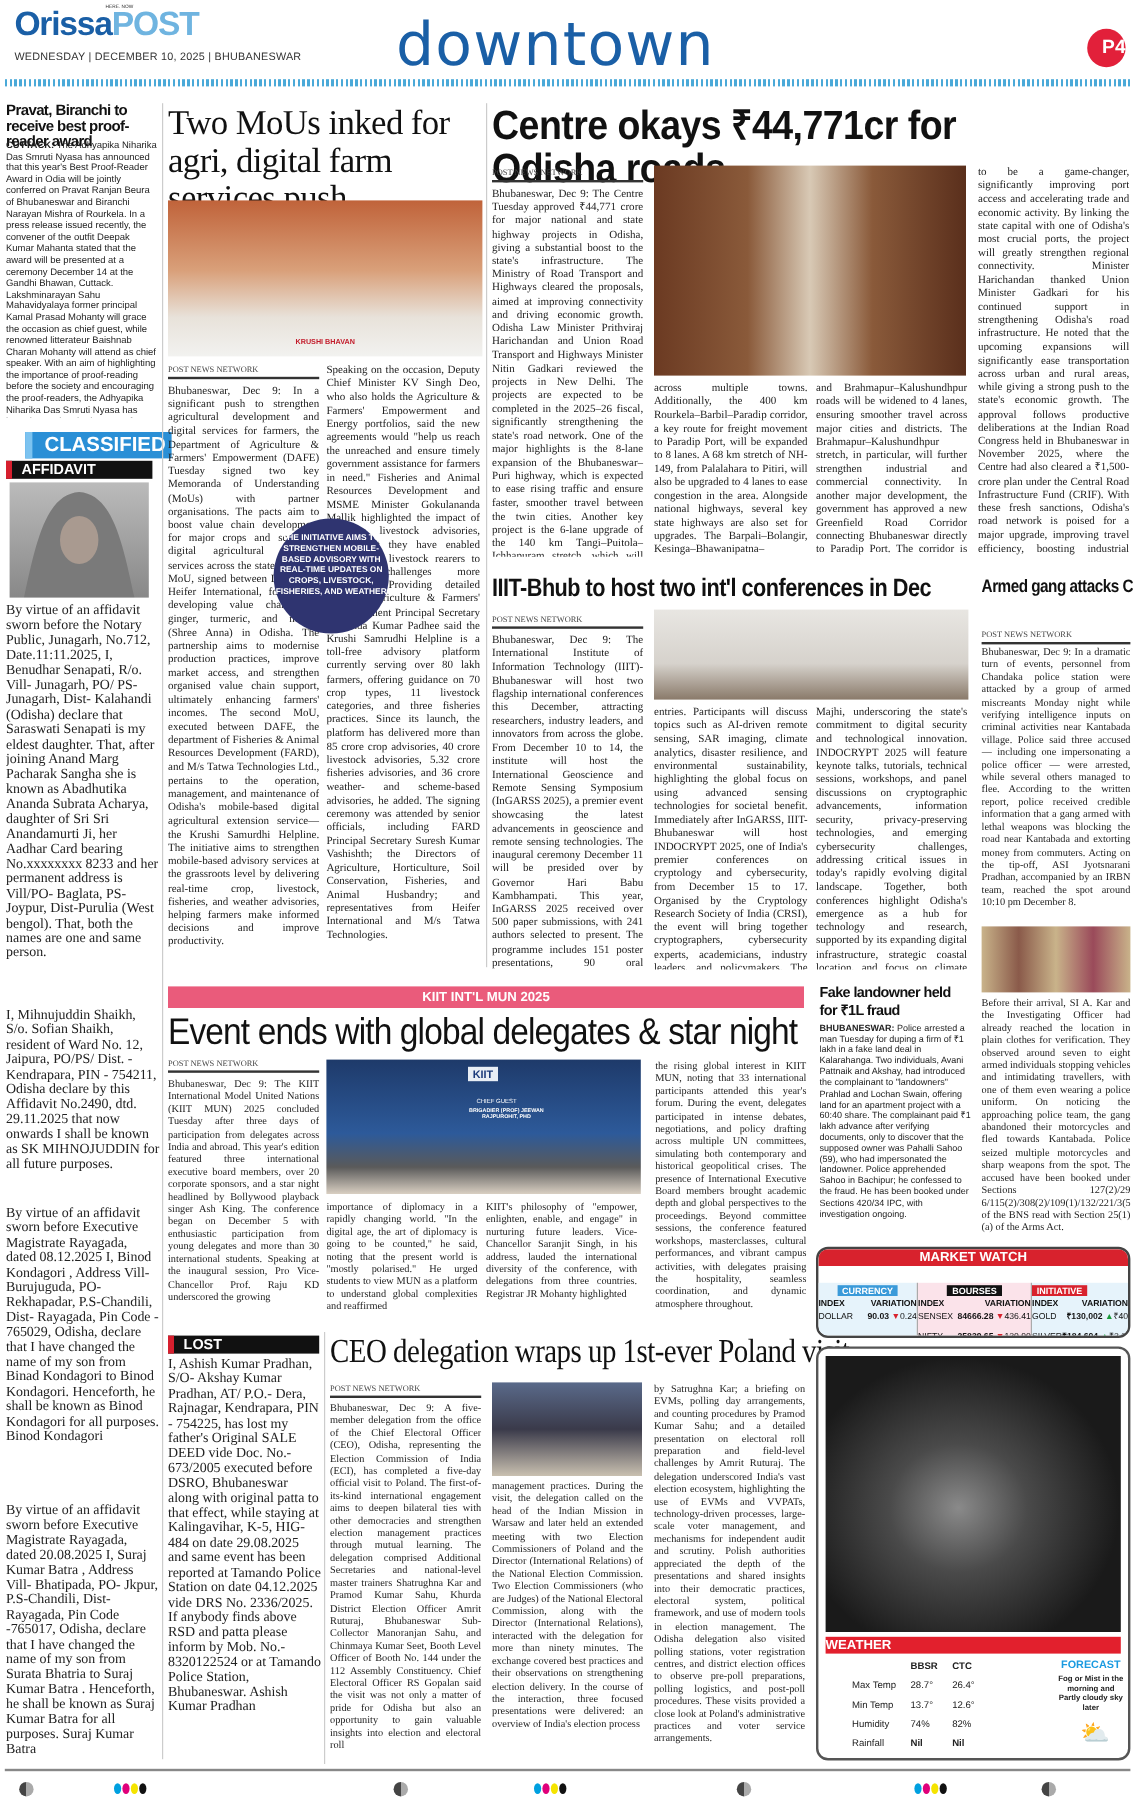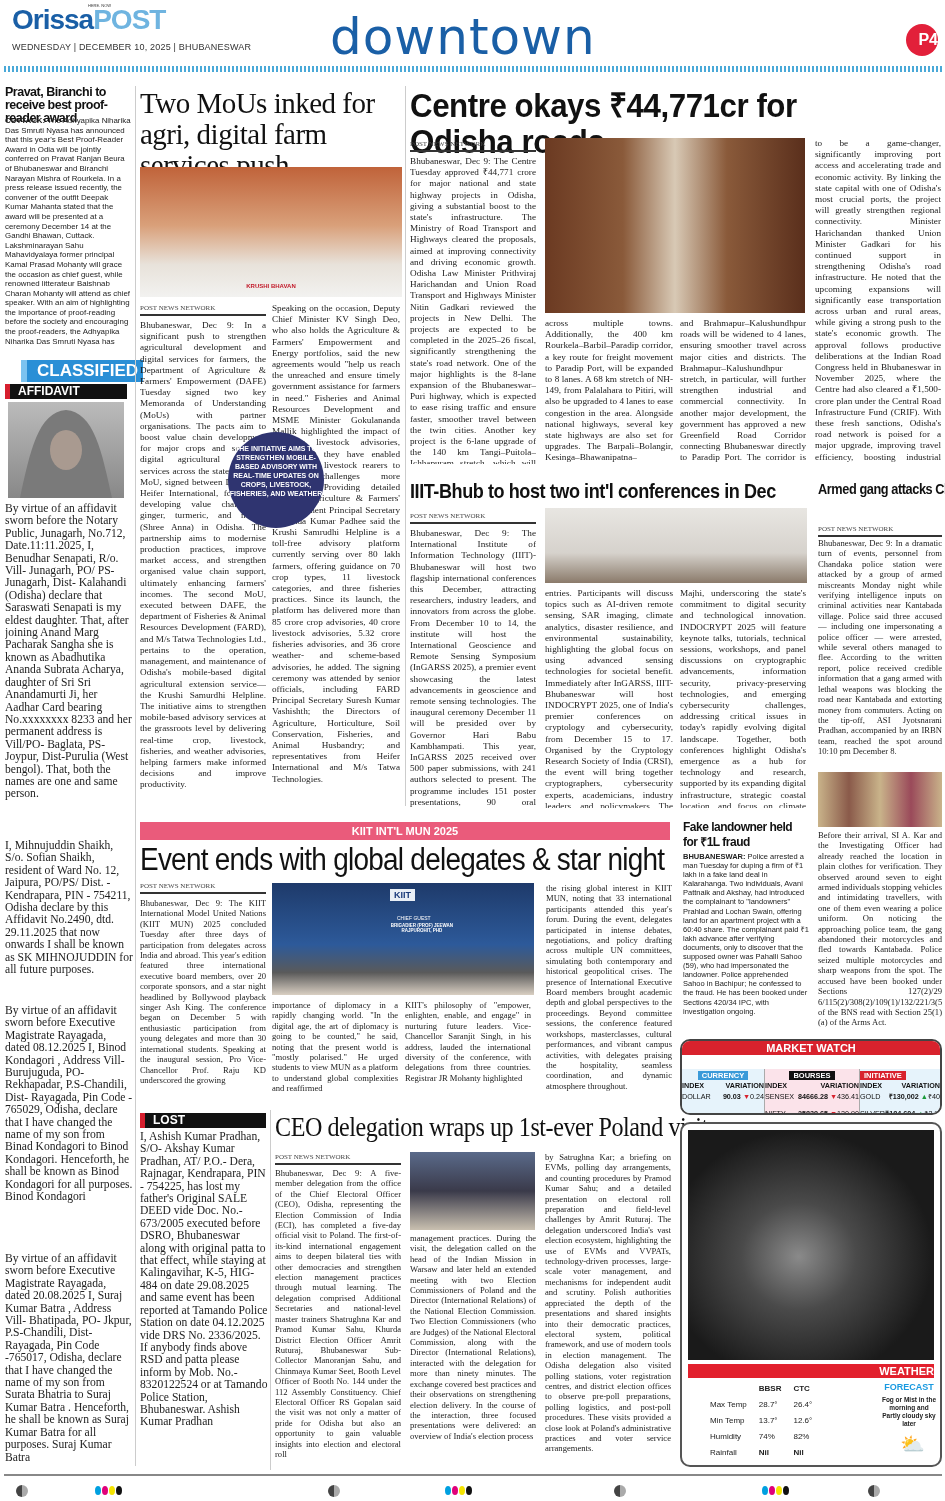--- a/index.html
+++ b/index.html
@@ -23,21 +23,21 @@
 .tag-black{background:#111;color:#fff;font-family:"Liberation Sans",sans-serif;font-weight:bold;font-size:12px;line-height:15px;padding-left:8px;border-left:5px solid #d61f2e}
 .classy-text{font-family:"Liberation Serif",serif;font-size:11.6px;line-height:12.4px;color:#222;overflow:hidden}
 .pull{border-radius:50%;background:#2f3470;color:#fff;font-family:"Liberation Sans",sans-serif;font-size:7px;font-weight:bold;text-align:center;line-height:9px;padding-top:12px}
 .kiit-band{background:#ea5b7b;color:#fff;font-family:"Liberation Sans",sans-serif;font-weight:bold;font-size:11px;text-align:center;line-height:18px}
 .mw{border:2px solid #444;border-radius:10px;overflow:hidden;font-family:"Liberation Sans",sans-serif}
 .mw-head{background:#d8222d;color:#fff;font-weight:bold;font-size:11px;text-align:center;line-height:14px}
 .mw-col{position:absolute;top:28px;bottom:0;font-size:7.2px;padding:2px 0}
 .mw-tag{display:inline-block;font-weight:bold;font-size:7.5px;padding:0 4px;color:#fff}
 .mw-row{display:flex;justify-content:space-between;line-height:11px;white-space:nowrap}
 .wx{border:2px solid #555;border-radius:10px;overflow:hidden;font-family:"Liberation Sans",sans-serif;background:#fff}
-.wx-head{background:#e2202d;color:#fff;font-weight:bold;font-size:11px;text-align:right;line-height:14px;margin:4px 6px 0}
+.wx-head{background:#e2202d;color:#fff;font-weight:bold;font-size:11px;text-align:left;line-height:14px;margin:4px 6px 0}
 .wx-table{position:absolute;left:30px;top:20px;font-size:8px;color:#222}
 .wx-table td{padding:1px 6px;height:16px}
 .down{color:#d8222d}
 .up{color:#1a9a3a}
 .regmark{position:absolute;top:1485px;width:12px;height:12px;border-radius:50%;background:linear-gradient(90deg,#444 50%,#aaa 50%)}
 .cmyk{position:absolute;top:1486px;display:flex;gap:1px}
 .cmyk span{width:6px;height:9px;border-radius:50%;display:block}
 </style>
 </head>
 <body>

